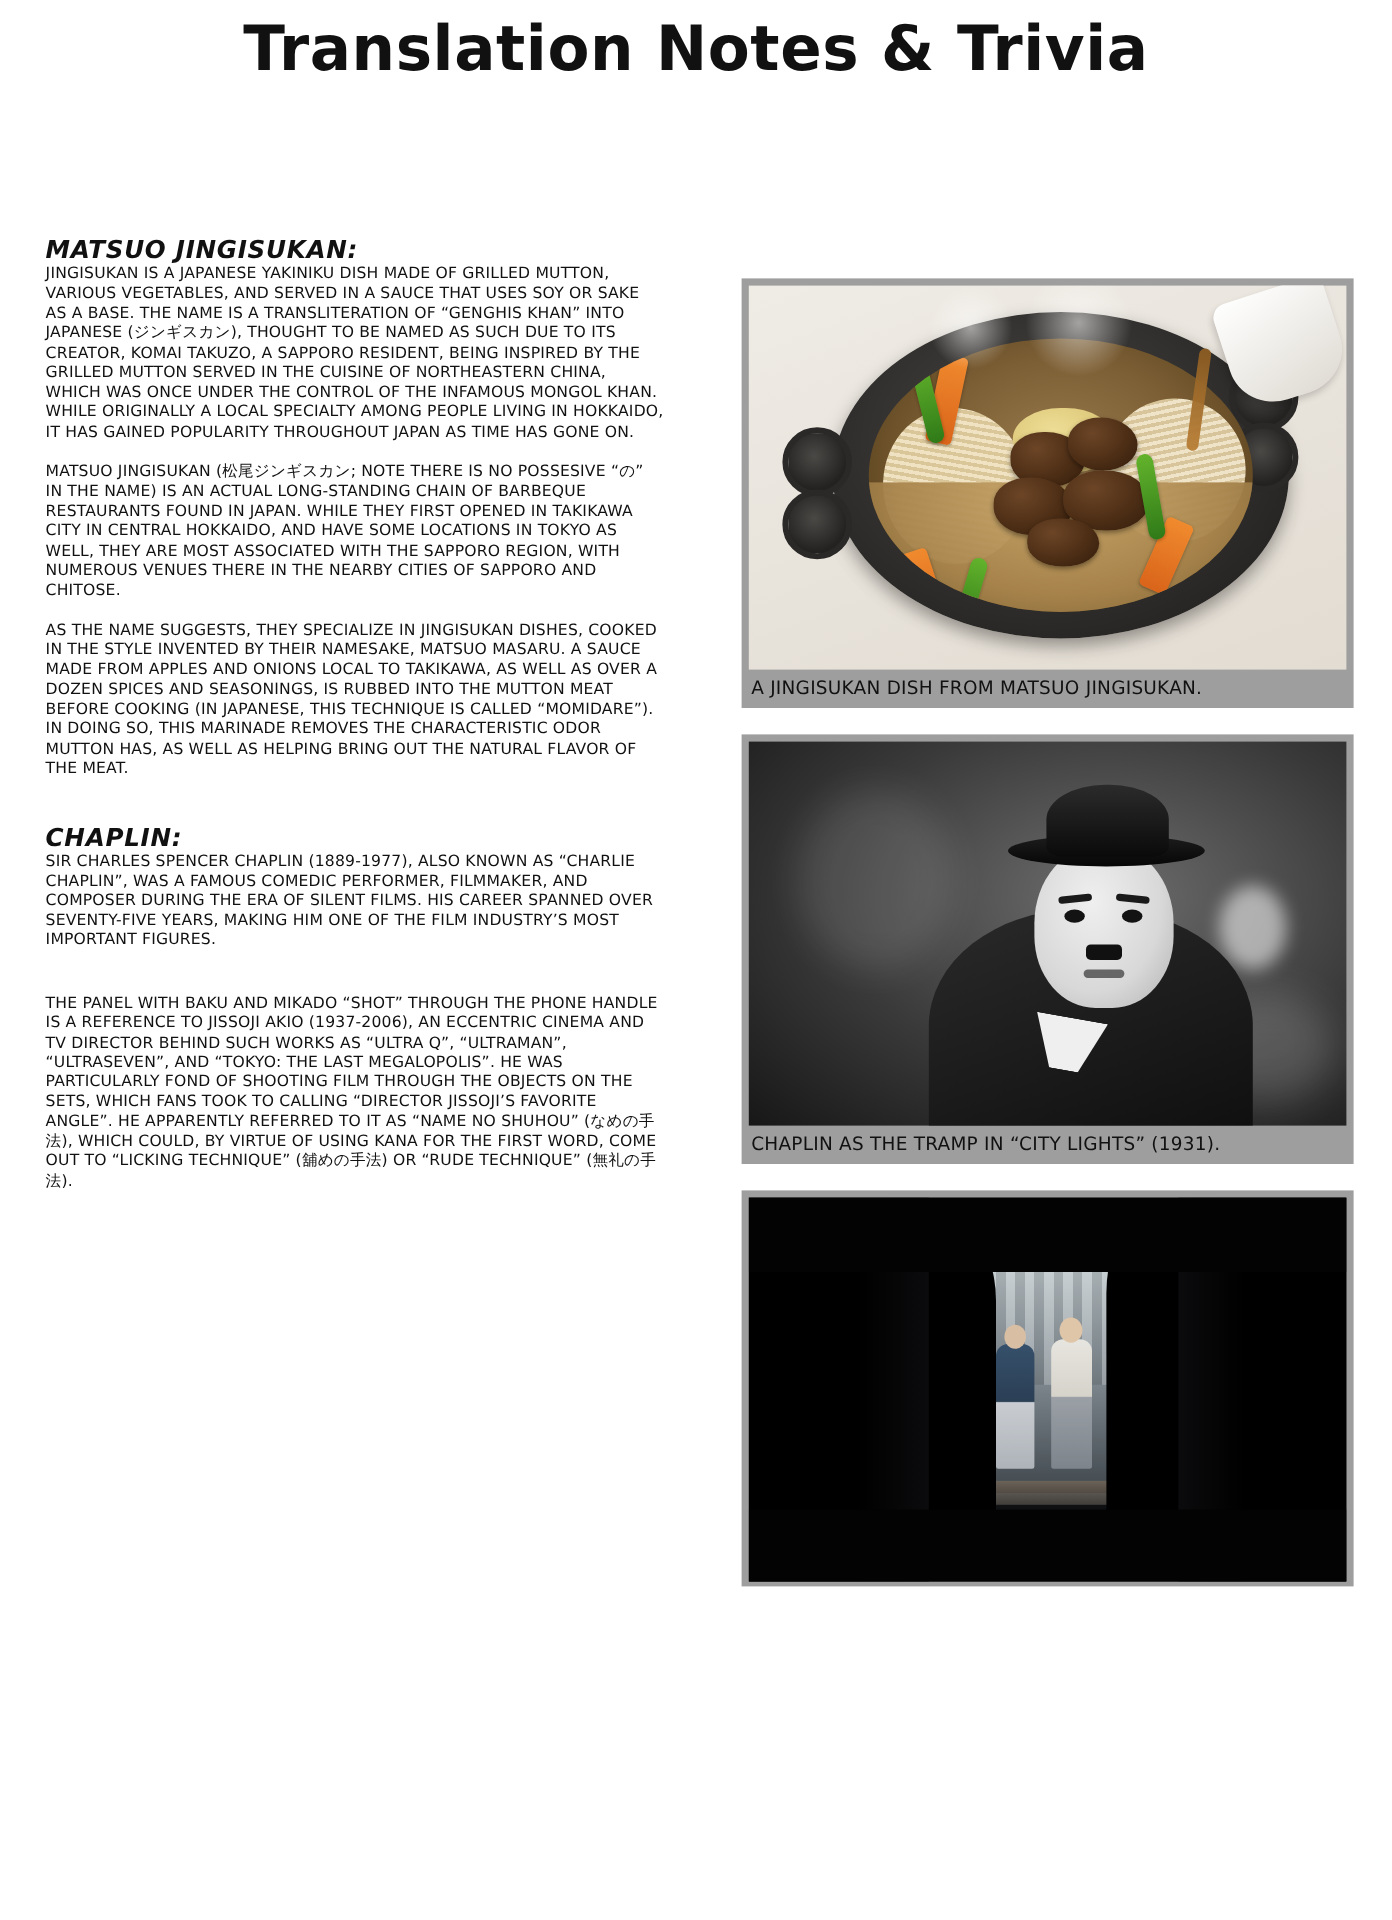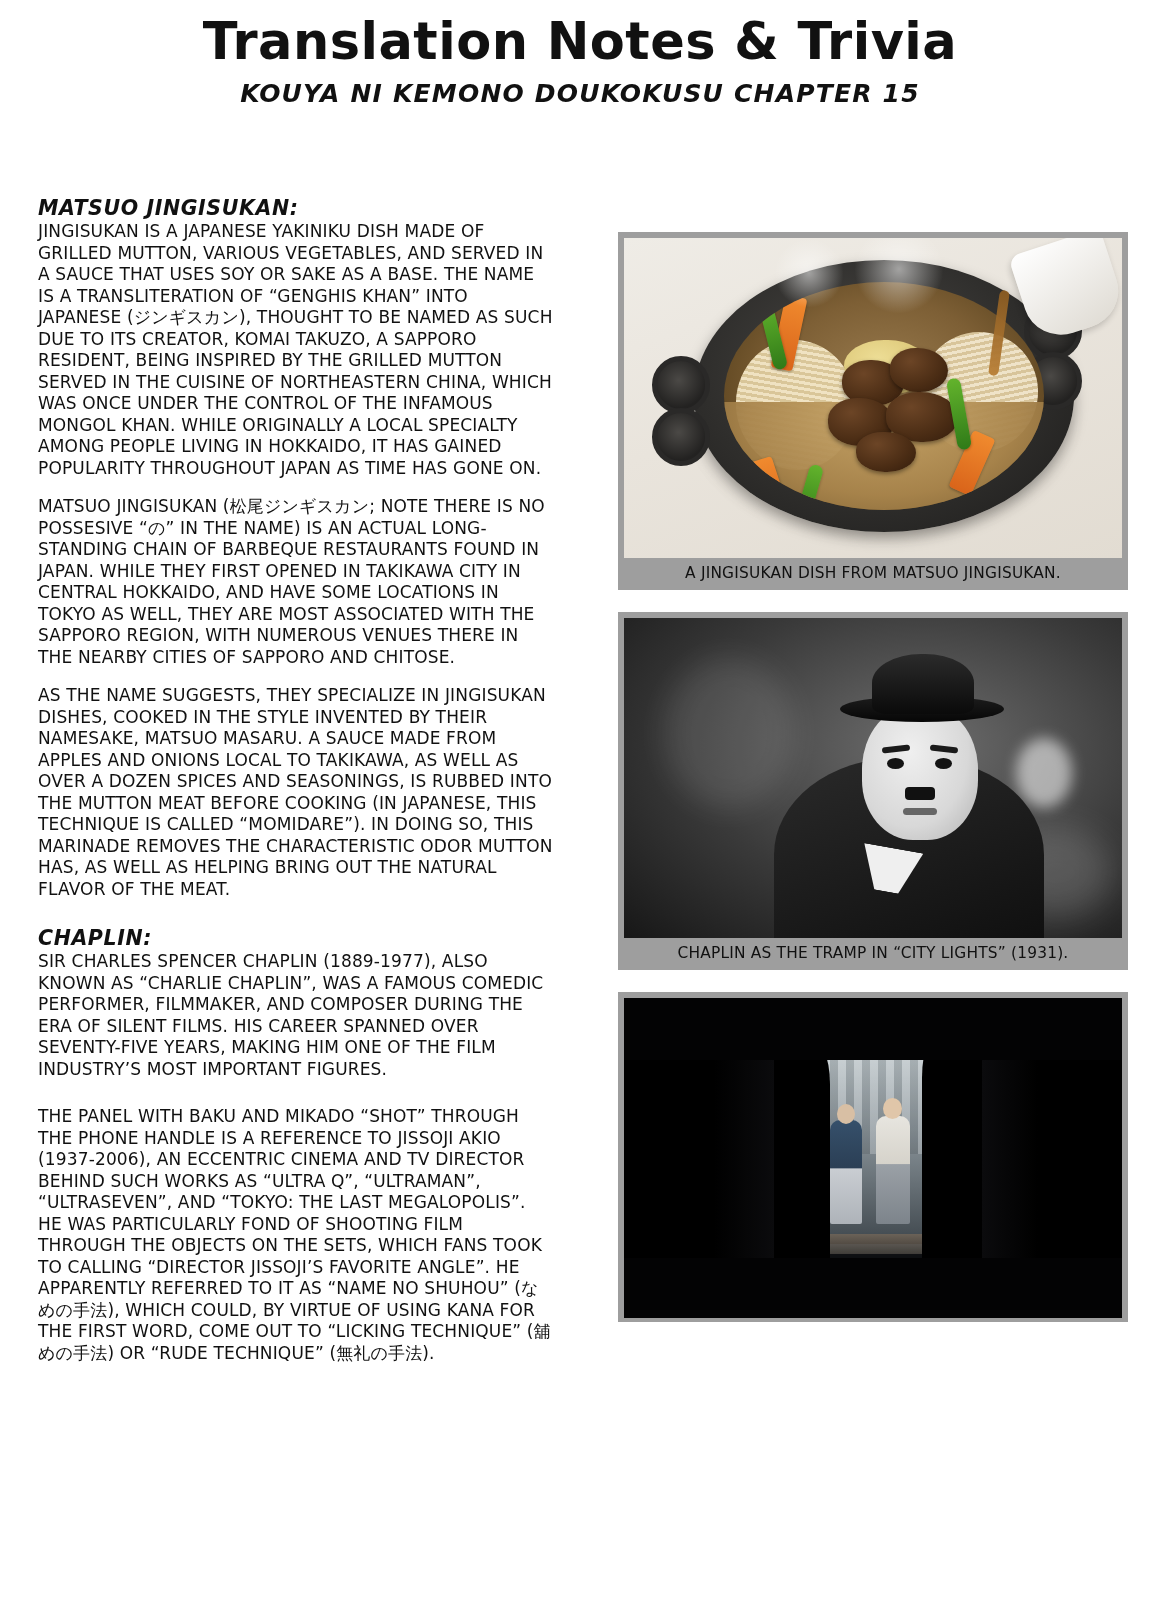--- a/index.html
+++ b/index.html
@@ -70,32 +70,32 @@
     font-weight: bold;
     font-style: italic;
     font-size: 20.5px;
     letter-spacing: 0.6px;
     text-transform: uppercase;
     margin: 0 0 1px 0;
     color: #111;
   }
   .para {
     font-family: "DejaVu Sans", sans-serif;
-    font-size: 17px;
+    font-size: 13px;
     line-height: 1.265;
     letter-spacing: 0.15px;
     text-transform: uppercase;
     margin: 0;
     color: #111;
   }
   .para + .para {
     margin-top: 17px;
   }
   .sec + .sec {
-    margin-top: 26px;
+    margin-top: 36px;
   }
 
   
   .figure {
     background: #9e9e9e;
     padding: 6px 6px 4px 6px;
     margin-bottom: 22px;
     box-sizing: border-box;
     width: 510px;
   }
@@ -104,21 +104,21 @@
     height: 320px;
     position: relative;
     overflow: hidden;
     display: block;
   }
   .fig-caption {
     font-family: "DejaVu Sans", sans-serif;
     font-size: 15.4px;
     letter-spacing: 0.2px;
     text-transform: uppercase;
-    text-align: center;
+    text-align: left;
     color: #111;
     padding: 7px 2px 4px 2px;
     line-height: 1.1;
   }
 
   
   .jingis {
     background: linear-gradient(160deg,#efece6 0%,#e9e4dc 45%,#e2dcd2 100%);
   }
   .jingis .shadow {
@@ -303,21 +303,20 @@
   .jissoji .silhouette-r {
     position:absolute; right:96px; top:28px; width:104px; height:258px;
     background:#000; border-radius: 20% 40% 0 0;
   }
 </style>
 </head>
 <body>
 
 <div class="page-header">
   <h1 class="main-title">Translation Notes &amp; Trivia</h1>
-  <div class="sub-title">Kouya ni Kemono Doukokusu Chapter 15</div>
 </div>
 
 <div class="content">
 
   <div class="col-text">
 
     <div class="sec">
       <div class="sec-heading">Matsuo Jingisukan:</div>
       <p class="para">Jingisukan is a Japanese yakiniku dish made of grilled mutton, various vegetables, and served in a sauce that uses soy or sake as a base. The name is a transliteration of “Genghis Khan” into Japanese (ジンギスカン), thought to be named as such due to its creator, Komai Takuzo, a Sapporo resident, being inspired by the grilled mutton served in the cuisine of northeastern China, which was once under the control of the infamous Mongol Khan. While originally a local specialty among people living in Hokkaido, it has gained popularity throughout Japan as time has gone on.</p>
       <p class="para">Matsuo Jingisukan (松尾ジンギスカン; note there is no possesive “の” in the name) is an actual long-standing chain of barbeque restaurants found in Japan. While they first opened in Takikawa City in central Hokkaido, and have some locations in Tokyo as well, they are most associated with the Sapporo region, with numerous venues there in the nearby cities of Sapporo and Chitose.</p>

